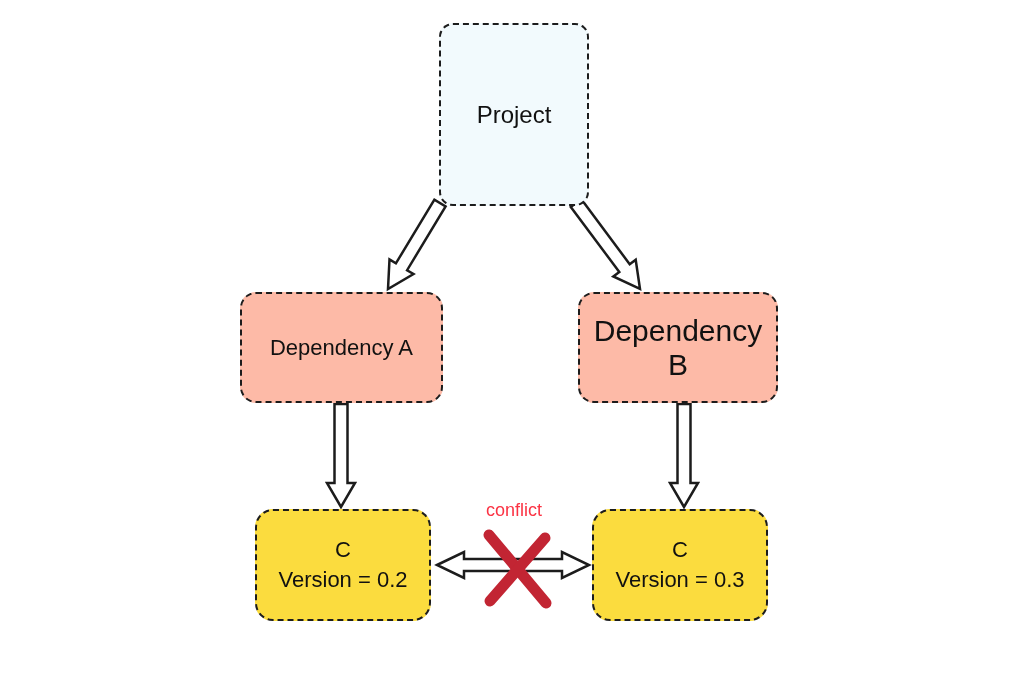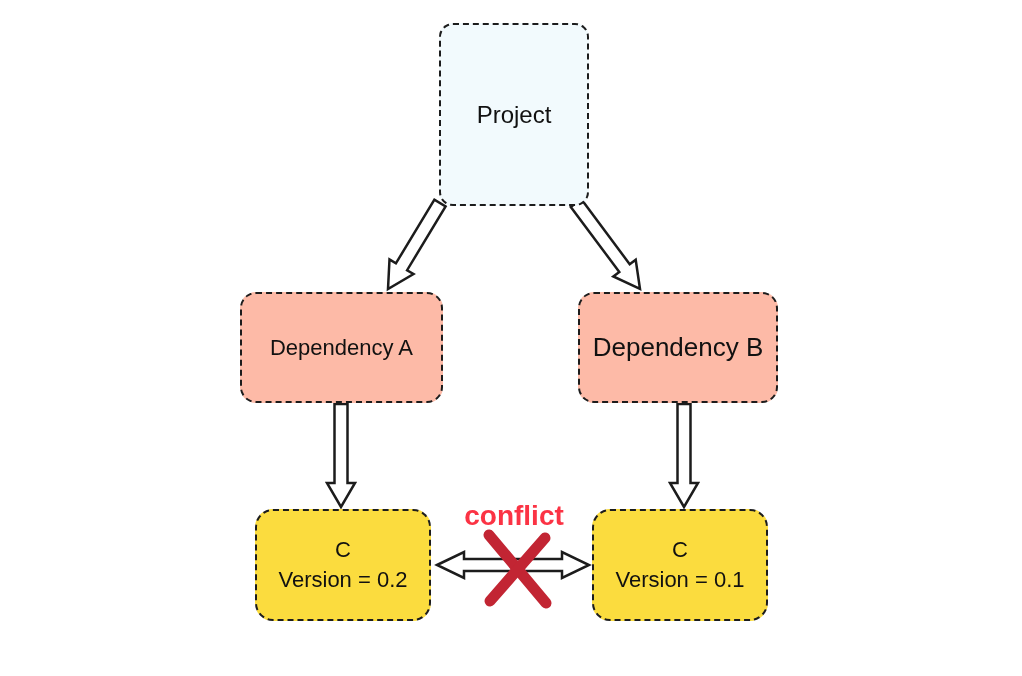--- a/index.html
+++ b/index.html
@@ -50,21 +50,21 @@
     height: 111px;
     border-radius: 16px;
     font-size: 22px;
   }
   .node-dep-b {
     left: 578px;
     top: 292px;
     width: 200px;
     height: 111px;
     border-radius: 16px;
-    font-size: 26px;
+    font-size: 30px;
   }
   .node-c1 {
     left: 255px;
     top: 509px;
     width: 176px;
     height: 112px;
     border-radius: 18px;
     font-size: 22px;
     line-height: 30px;
   }
@@ -77,22 +77,22 @@
     font-size: 22px;
     line-height: 30px;
   }
   .conflict-label {
     position: absolute;
     z-index: 3;
     left: 434px;
     top: 500px;
     width: 160px;
     text-align: center;
-    font-size: 28px;
-    font-weight: bold;
+    font-size: 18px;
+    font-weight: normal;
   }
   .arrow {
     stroke-width: 2.5;
     stroke-linejoin: miter;
   }
 </style>
 </head>
 <body>
 
 <div class="canvas">
@@ -127,18 +127,18 @@
     <span>Dependency B</span>
   </div>
 
   <div class="node node-c1" style="background: rgb(251, 220, 62);">
     <span>C</span>
     <span>Version = 0.2</span>
   </div>
 
   <div class="node node-c2" style="background: rgb(251, 220, 62);">
     <span>C</span>
-    <span>Version = 0.1</span>
+    <span>Version = 0.3</span>
   </div>
 
   <div class="conflict-label" style="color: rgb(251, 51, 68);">conflict</div>
 
 </div>
 
 </body></html>

